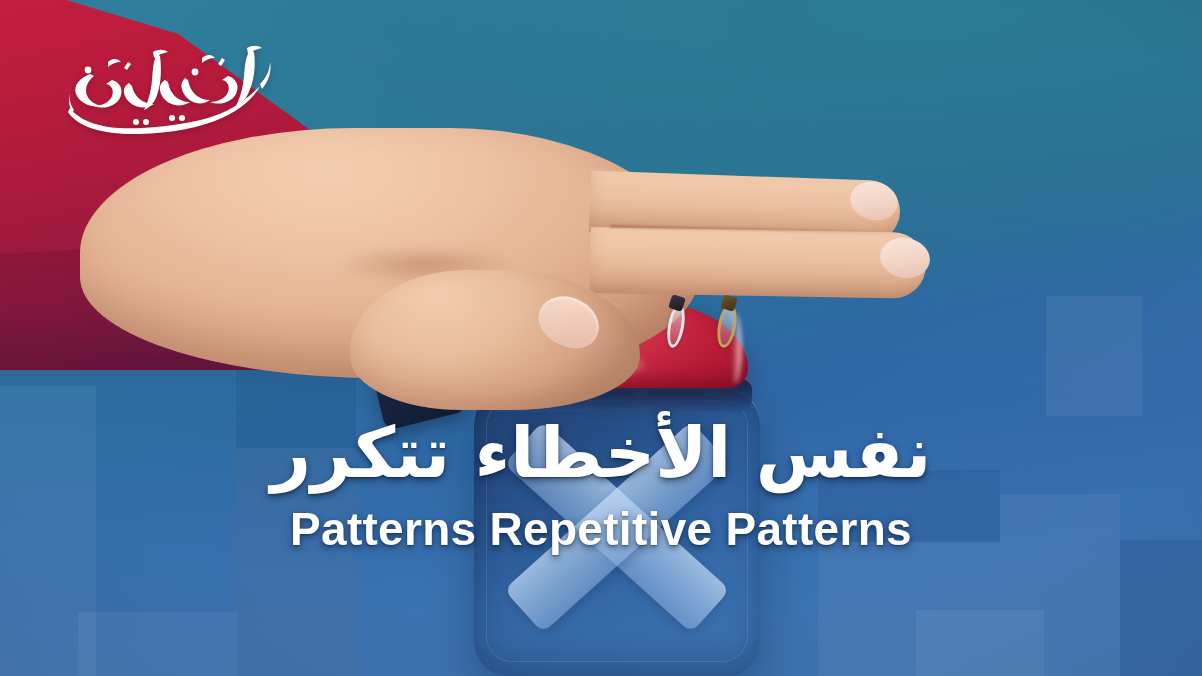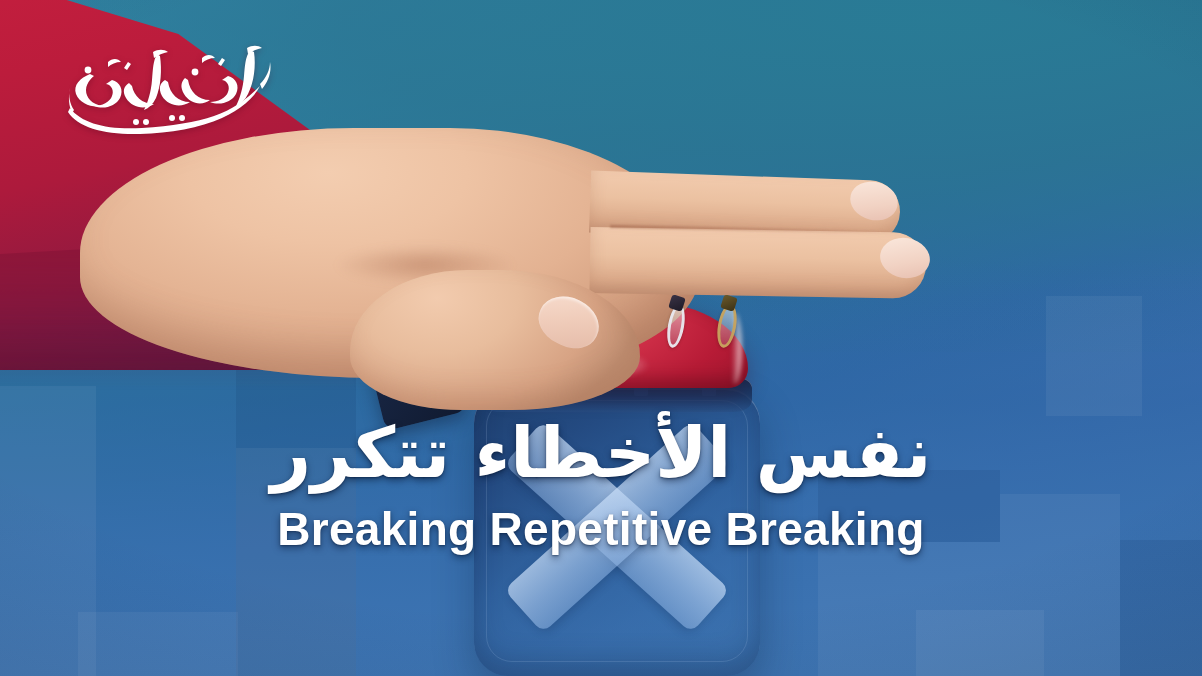--- a/index.html
+++ b/index.html
@@ -362,16 +362,16 @@
         <path d="M154 28 l4 -6 l3 2 l-4 6 Z"></path>
 
         <path d="M196 48 C202 42 206 34 206 26 C208 36 204 46 198 53 Z"></path>
         <path d="M10 74 C6 68 4 60 6 52 C4 62 5 70 8 77 Z"></path>
       </g>
     </svg>
   </div>
 
   <div class="captions">
     <div class="headline-ar">نفس الأخطاء تتكرر</div>
-    <div class="headline-en">Breaking Repetitive Breaking</div>
+    <div class="headline-en">Patterns Repetitive Patterns</div>
   </div>
 
 </div>
 
 </body></html>

